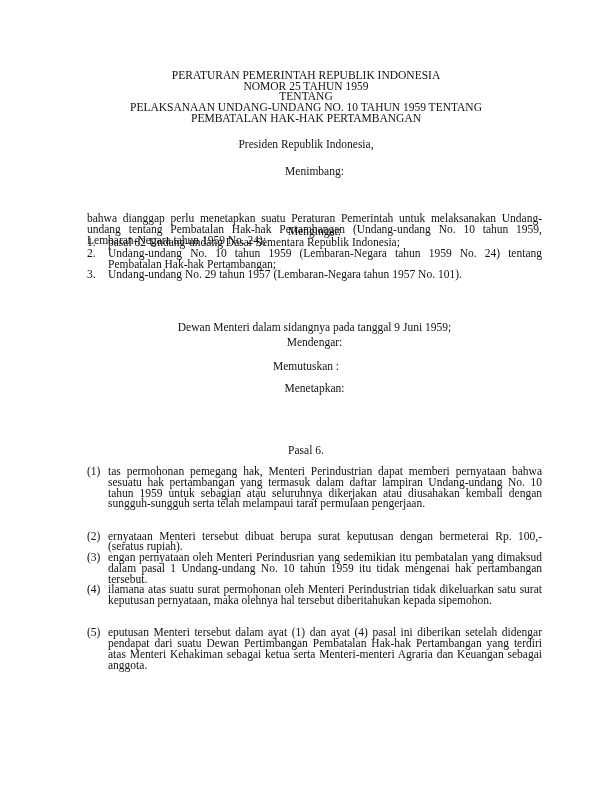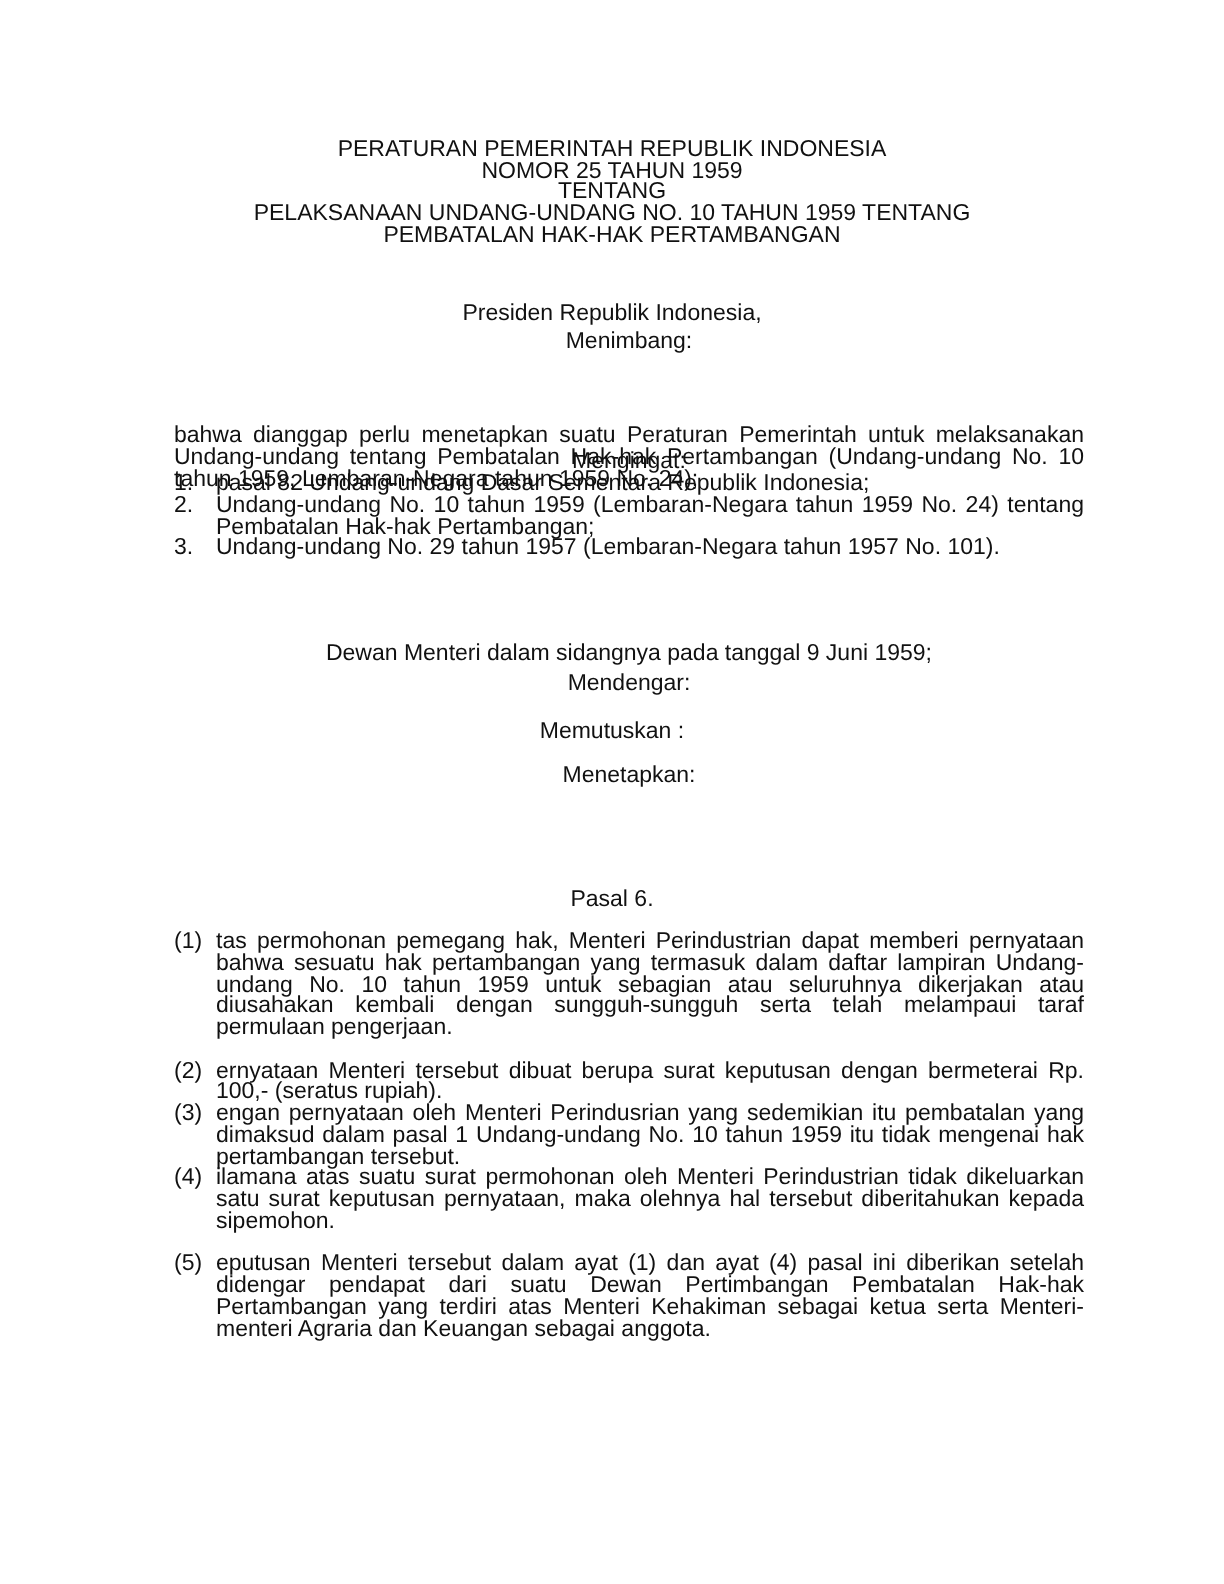--- a/index.html
+++ b/index.html
@@ -1,19 +1,19 @@
 <!DOCTYPE html>
 <html><head>
 <meta charset="utf-8">
 <style>
   html, body { margin: 0; padding: 0; background: #ffffff; }
   body { width: 612px; height: 792px; position: relative; overflow: hidden; }
   .page {
     position: absolute; left: 0; top: 0; width: 612px; height: 792px; background: #fff;
-    font-family: Liberation Sans, sans-serif;
+    font-family: Liberation Serif, serif;
     font-size: 11.5px; line-height: 10.75px; color: #111;
   }
   .ln { position: absolute; white-space: pre; }
   .center { left: 0; width: 612px; text-align: center; }
   .body { left: 87px; width: 455px; text-align: center; }
   .just { text-align: justify; text-align-last: left; white-space: normal; margin-top: 36px; }
   .item { position: absolute; left: 87px; width: 455px; }
   .item .num { position: absolute; left: 0; top: 0; white-space: pre; }
   .item .txt { position: absolute; left: 21px; width: 434px; text-align: justify; }
   .item .txt.last-left { text-align-last: left; }
@@ -22,21 +22,21 @@
 <body>
 
 <div class="page">
 
   <div class="ln center" style="top:70px">PERATURAN PEMERINTAH REPUBLIK INDONESIA</div>
   <div class="ln center" style="top:80.75px">NOMOR 25 TAHUN 1959</div>
   <div class="ln center" style="top:91px">TENTANG</div>
   <div class="ln center" style="top:102.25px">PELAKSANAAN UNDANG-UNDANG NO. 10 TAHUN 1959 TENTANG</div>
   <div class="ln center" style="top:113px">PEMBATALAN HAK-HAK PERTAMBANGAN</div>
 
-  <div class="ln center" style="top:152px">Presiden Republik Indonesia,</div>
+  <div class="ln center" style="top:139px">Presiden Republik Indonesia,</div>
 
   <div class="ln body" style="top:166px">Menimbang:</div>
   <div class="ln body just" style="top:177px">bahwa dianggap perlu menetapkan suatu Peraturan Pemerintah untuk melaksanakan Undang-undang tentang Pembatalan Hak-hak Pertambangan (Undang-undang No. 10 tahun 1959, Lembaran-Negara tahun 1959 No. 24);</div>
 
   <div class="ln body" style="top:226px">Mengingat:</div>
   <div class="item" style="top:237px">
     <span class="num">1.</span>
     <div class="txt last-left">pasal 82 Undang-undang Dasar Sementara Republik Indonesia;</div>
   </div>
   <div class="item" style="top:247.75px">

